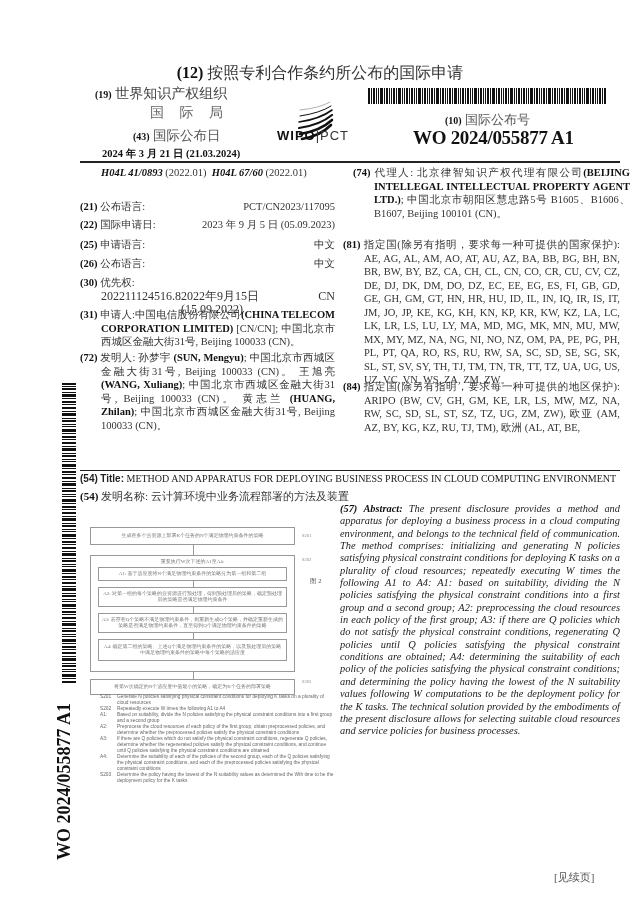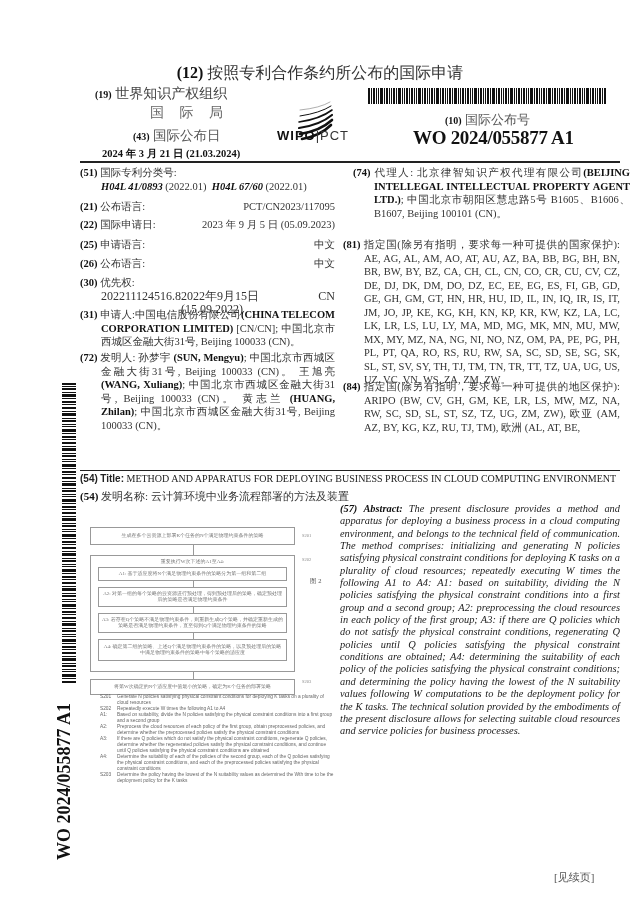--- a/index.html
+++ b/index.html
@@ -183,21 +183,20 @@
       <rect x="234" y="0" width="1" height="16"></rect>
       <rect x="236" y="0" width="2" height="16"></rect>
   </g>
 </svg>
 <div class="abs pubno-label"><b>(10)</b> <span>国际公布号</span></div>
 <div class="abs pubno">WO 2024/055877 A1</div>
 
 <div class="abs rule-top"></div>
 
 <div class="field" style="left:80px; top:166px; width:255px;">
-  <div><span class="num">(51)</span> <span>国际专利分类号:</span></div>
   <div class="indent"><span class="it">H04L 41/0893</span> <span>(2022.01)</span> &nbsp;<span class="it">H04L 67/60</span> <span>(2022.01)</span></div>
 </div>
 <div class="field row" style="left:80px; top:200px; width:255px;">
   <span><span class="num">(21)</span> <span>公布语言:</span></span>
     <span>PCT/CN2023/117095</span>
 </div>
 <div class="field row" style="left:80px; top:218px; width:255px;">
   <span><span class="num">(22)</span> <span>国际申请日:</span></span>
     <span>2023 年 9 月 5 日 (05.09.2023)</span>
 </div>

